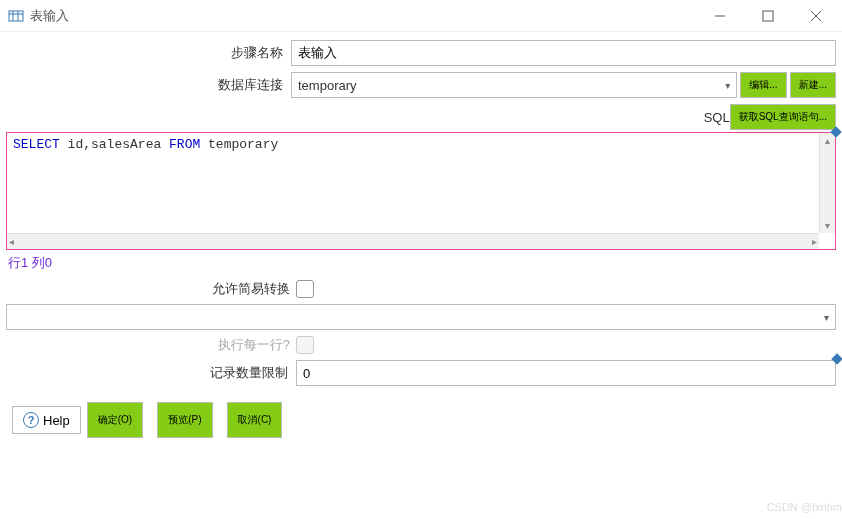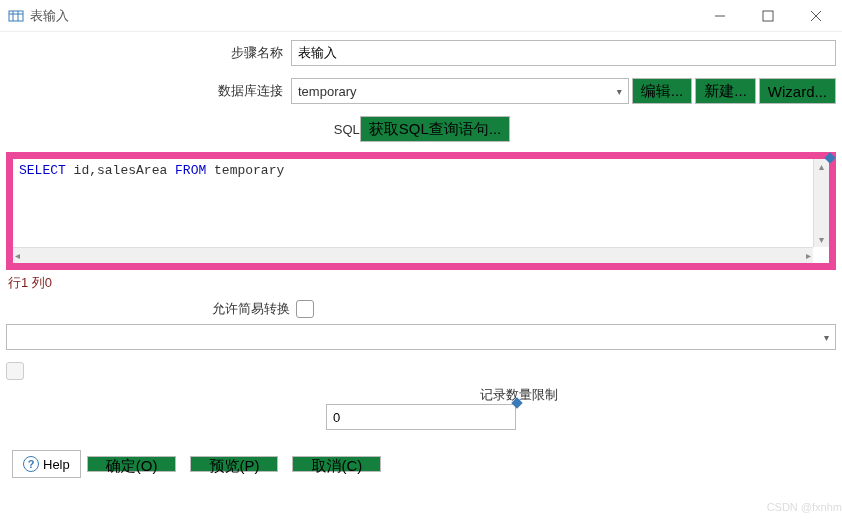--- a/index.html
+++ b/index.html
@@ -20,51 +20,51 @@
       border-bottom: 1px solid #eee;
     }
     .titlebar-icon {
       width: 16px; height: 16px;
       margin-right: 6px;
     }
     .titlebar-title { color: #555; flex: 1; }
     .win-controls { display: flex; gap: 24px; margin-right: 6px; }
     .win-btn { width: 24px; height: 24px; display: flex; align-items: center; justify-content: center; color: #666; cursor: pointer; }
     .content { padding: 8px 6px 0 6px; }
-    .form-row { display: flex; align-items: center; margin-bottom: 12px; }
+    .form-row { display: flex; align-items: center; margin-bottom: 6px; }
     .form-label { width: 285px; text-align: right; padding-right: 8px; color: #333; }
     .text-input {
       flex: 1;
       height: 26px;
       border: 1px solid #bbb;
       padding: 0 6px;
       font-size: 13px;
       font-family: inherit;
     }
     .btn {
       height: 26px;
       border: 1px solid #bbb;
-      background: #15803d;
+      background: #84cc16;
       padding: 0 8px;
-      font-size: 15px;
+      font-size: 10px;
       font-family: inherit;
       cursor: pointer;
       white-space: nowrap;
     }
     .conn-row .btn { margin-left: 3px; }
     .sql-header {
       display: flex;
       align-items: center;
-      justify-content: center;
-      margin: 4px 0 10px 0;
+      justify-content: flex-end;
+      margin: 4px 0 2px 0;
     }
     .sql-label { color: #333; padding-left: 2px; }
     .sql-container {
       position: relative;
-      border: 7px solid #ec4899;
+      border: 1px solid #ec4899;
       height: 118px;
       display: flex;
       flex-direction: column;
     }
     .sql-text {
       flex: 1;
       padding: 4px 18px 4px 6px;
       font-family: "Courier New", monospace;
       font-size: 13px;
       overflow: auto;
@@ -81,21 +81,21 @@
       background: #f0f0f0; border-top: 1px solid #ddd;
       display: flex; justify-content: space-between; align-items: center;
     }
     .scroll-arrow { color: #888; font-size: 10px; padding: 2px; cursor: pointer; }
     .diamond {
       position: absolute; right: -5px; top: -5px;
       width: 8px; height: 8px;
       background: #3a7ab8;
       transform: rotate(45deg);
     }
-    .status-line { padding: 4px 2px 8px 2px; color: #7f1d1d; }
+    .status-line { padding: 4px 2px 8px 2px; color: #6d28d9; }
     .checkbox-row { display: flex; align-items: center; margin-bottom: 6px; }
     .checkbox-label { width: 290px; text-align: right; padding-right: 6px; }
     .checkbox-label.disabled { color: #aaa; }
     .chk {
       width: 18px; height: 18px;
       border: 1px solid #999;
       border-radius: 3px;
       background: #fff;
       cursor: pointer;
     }
@@ -110,42 +110,42 @@
       background: #fff;
       position: relative;
     }
     .dropdown::after {
       content: "▾";
       position: absolute;
       right: 6px;
       color: #666;
       font-size: 10px;
     }
-    .limit-row { position: relative; flex-direction: column; }
+    .limit-row { position: relative; }
     .footer {
       display: flex;
       align-items: center;
       padding: 8px 6px;
       gap: 6px;
       margin-top: 8px;
     }
     .help-btn {
       display: flex; align-items: center; gap: 4px;
       height: 28px; border: 1px solid #bbb; background: #fff;
       padding: 0 10px; cursor: pointer; font-size: 13px;
     }
     .help-icon {
       width: 16px; height: 16px; border-radius: 50%;
       border: 1.5px solid #3a7ab8; color: #3a7ab8;
       display: flex; align-items: center; justify-content: center;
       font-size: 11px; font-weight: bold;
     }
     .footer-spacer { flex: 1; }
     .footer-btns { display: flex; gap: 14px; margin: 0 auto; }
-    .footer-btns .btn { padding: 0 18px; height: 16px; }
+    .footer-btns .btn { padding: 0 10px; height: 36px; }
     .watermark {
       position: absolute; bottom: 6px; right: 0;
       color: #ddd; font-size: 11px; pointer-events: none;
     }
     .input-wrap { flex:1; position: relative; display:flex; }
   </style>
 </head>
 <body>
 
 <div class="titlebar">
@@ -184,21 +184,20 @@
     <input class="text-input" value="表输入" style="">
   </div>
 
   <div class="form-row conn-row">
     <div class="form-label">数据库连接</div>
     <div class="dropdown">
       <span>temporary</span>
     </div>
     <button class="btn">编辑...</button>
     <button class="btn">新建...</button>
-    <button class="btn">Wizard...</button>
   </div>
 
   <div class="sql-header">
     <span class="sql-label">SQL</span>
     <button class="btn">获取SQL查询语句...</button>
   </div>
 
   <div class="sql-container">
     <div class="sql-text"><span class="kw-blue">SELECT</span><span> id,salesArea </span><span class="kw-blue">FROM</span><span> temporary</span></div>
     <div class="vscroll">
@@ -220,20 +219,21 @@
   </div>
 
 
   <div class="form-row">
     <div class="dropdown">
       <span></span>
     </div>
   </div>
 
   <div class="checkbox-row">
+    <div class="checkbox-label disabled">执行每一行?</div>
     <div class="chk disabled"></div>
   </div>
 
   <div class="form-row limit-row">
     <div class="form-label" style="width:290px">记录数量限制</div>
     <div class="input-wrap">
       <input class="text-input" value="0" style="">
       <div class="diamond" style="right:-5px;top:-5px"></div>
     </div>
   </div>

